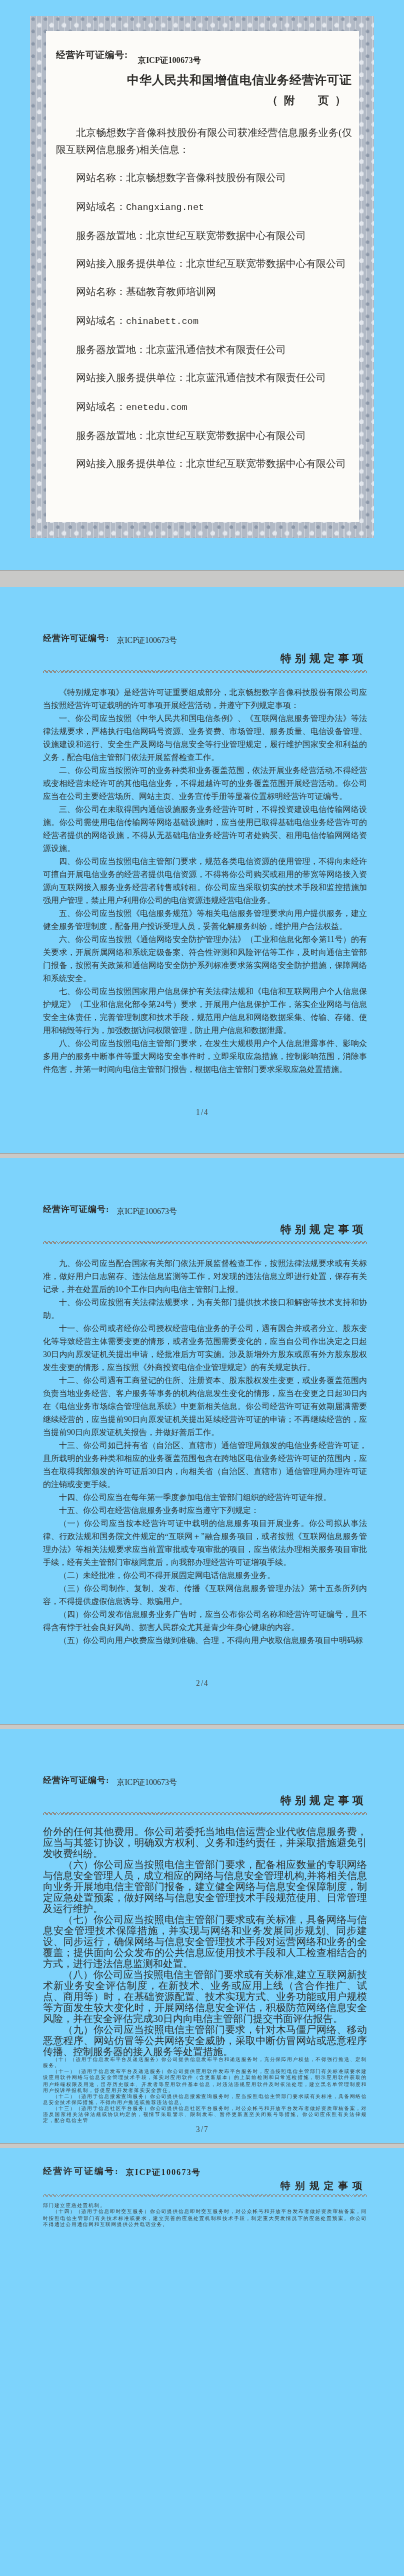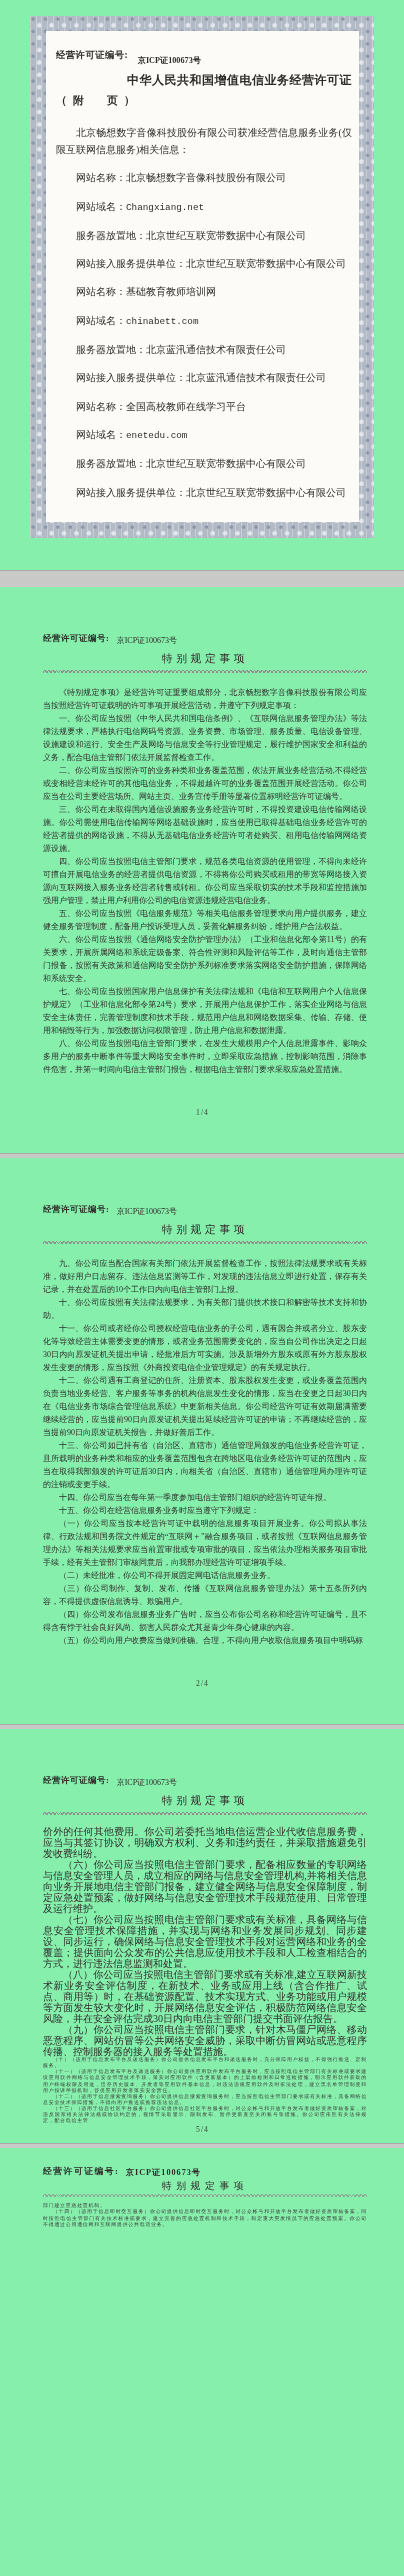--- a/index.html
+++ b/index.html
@@ -1,18 +1,18 @@
 <!DOCTYPE html>
 <html style="font-size:8.2px"><head>
 <meta charset="utf-8">
 <style>
   html,body{margin:0;padding:0;}
   body{width:405px;height:2873px;position:relative;background:#c9c9c7;
        font-family:"Liberation Serif","DejaVu Serif",serif;color:#2e2d2a;}
-  .sheet{position:absolute;left:0;width:405px;background:#86efac;border-bottom:1px solid #a9a9a7;}
+  .sheet{position:absolute;left:0;width:405px;background:#7dd3fc;border-bottom:1px solid #a9a9a7;}
   .sheet1{top:0;height:570px;}
   .sheet2{top:587px;height:566px;}
   .sheet3{top:1158px;height:566px;}
   .sheet4{top:1729px;height:414px;}
   .sheet5{top:2148px;height:725px;border-bottom:none;}
 
   
   .frame{position:absolute;left:30px;right:31px;top:15.5px;height:522px;
     background-color:#b2bac6;
     background-image:
@@ -20,31 +20,31 @@
       radial-gradient(circle at 9.3px 9.3px,#e3e7ed 2.1px,rgba(0,0,0,0) 2.6px),
       repeating-linear-gradient(90deg,rgba(255,255,255,.28) 0 1px,rgba(0,0,0,0) 1px 5.7px);
     background-size:12.4px 12.4px,12.4px 12.4px,auto;}
   .frame-inner{position:absolute;inset:15.5px;background:#fcfbf8;}
 
   .p1-content{position:absolute;left:56px;right:53px;top:49px;}
   .lic-row{font-size:9.3px;}
   .lic-label{font-weight:bold;letter-spacing:0.5px;}
   .lic-no{position:relative;top:4.6px;margin-left:7.2px;font-size:8.2px;font-weight:bold;}
   .p1-title{margin:10.3px 0 0;text-align:right;font-size:12px;font-weight:bold;letter-spacing:0.5px;}
-  .p1-subtitle{margin:5.2px 0 0;text-align:left;font-size:10.8px;font-weight:bold;letter-spacing:6.2px;}
+  .p1-subtitle{margin:5.2px 0 0;text-align:right;font-size:10.8px;font-weight:bold;letter-spacing:6.2px;}
   .intro{margin:15.5px 0 0;font-size:10px;line-height:17.5px;text-indent:2em;text-align:justify;}
   .entry{margin:10.3px 0;font-size:10px;line-height:18px;text-indent:2em;text-align:justify;}
   .mono{font-family:"Liberation Mono","DejaVu Sans Mono",monospace;font-size:9.3px;margin-top:16px;}
 
   
   .inner{position:absolute;left:43px;right:38px;top:0;}
   .hdr{margin-top:46px;font-size:8.5px;}
   .hdr .lic-label{font-weight:bold;}
   .hdr .lic-no{top:2.1px;margin-left:5.2px;font-size:8px;font-weight:normal;}
-  .sp-title{margin:7.2px 0 0;text-align:center;font-size:10.8px;font-weight:normal;letter-spacing:3.6px;}
+  .sp-title{margin:7.2px 0 0;text-align:right;font-size:10.8px;font-weight:bold;letter-spacing:3.6px;}
   .zigzag{height:3.1px;margin-top:3.6px;
     background:
       repeating-linear-gradient(45deg,#8f8f8c 0 0.8px,rgba(0,0,0,0) 0.8px 2.8px),
       repeating-linear-gradient(315deg,#8f8f8c 0 0.8px,rgba(0,0,0,0) 0.8px 2.8px);}
   .bodytext{margin-top:13.4px;}
   .bodytext p{margin:0;font-size:8px;line-height:13px;text-indent:2em;text-align:justify;}
   .sheet4 .bodytext{margin-top:11.3px;}
   .sheet4 .bodytext p.large{font-size:10px;line-height:11px;}
   p.smalltext{font-size:4.9px !important;line-height:6.1px !important;letter-spacing:0.8px;text-indent:2em;text-align:justify;color:#3a3a36;}
   p.cont{text-indent:0 !important;}
@@ -79,21 +79,20 @@
     <p class="intro">北京畅想数字音像科技股份有限公司获准经营信息服务业务(仅限互联网信息服务)相关信息：</p>
 
     <p class="entry"><span class="entry-label">网站名称：</span><span class="entry-value">北京畅想数字音像科技股份有限公司</span></p>
     <p class="entry"><span class="entry-label">网站域名：</span><span class="entry-value mono">Changxiang.net</span></p>
     <p class="entry"><span class="entry-label">服务器放置地：</span><span class="entry-value">北京世纪互联宽带数据中心有限公司</span></p>
     <p class="entry"><span class="entry-label">网站接入服务提供单位：</span><span class="entry-value">北京世纪互联宽带数据中心有限公司</span></p>
     <p class="entry"><span class="entry-label">网站名称：</span><span class="entry-value">基础教育教师培训网</span></p>
     <p class="entry"><span class="entry-label">网站域名：</span><span class="entry-value mono">chinabett.com</span></p>
     <p class="entry"><span class="entry-label">服务器放置地：</span><span class="entry-value">北京蓝汛通信技术有限责任公司</span></p>
     <p class="entry"><span class="entry-label">网站接入服务提供单位：</span><span class="entry-value">北京蓝汛通信技术有限责任公司</span></p>
-    <p class="entry"><span class="entry-label">网站名称：</span><span class="entry-value">全国高校教师在线学习平台</span></p>
     <p class="entry"><span class="entry-label">网站域名：</span><span class="entry-value mono">enetedu.com</span></p>
     <p class="entry"><span class="entry-label">服务器放置地：</span><span class="entry-value">北京世纪互联宽带数据中心有限公司</span></p>
     <p class="entry"><span class="entry-label">网站接入服务提供单位：</span><span class="entry-value">北京世纪互联宽带数据中心有限公司</span></p>
   </div>
 </div>
 
 <div class="sheet sheet2">
   <div class="inner">
     <div class="hdr">
       <span class="lic-label">经营许可证编号:</span>
@@ -155,21 +154,21 @@
       <p class="large">（六）你公司应当按照电信主管部门要求，配备相应数量的专职网络与信息安全管理人员，成立相应的网络与信息安全管理机构,并将相关信息向业务开展地电信主管部门报备，建立健全网络与信息安全保障制度，制定应急处置预案，做好网络与信息安全管理技术手段规范使用、日常管理及运行维护。</p>
       <p class="large">（七）你公司应当按照电信主管部门要求或有关标准，具备网络与信息安全管理技术保障措施，并实现与网络和业务发展同步规划、同步建设、同步运行，确保网络与信息安全管理技术手段对运营网络和业务的全覆盖；提供面向公众发布的公共信息应使用技术手段和人工检查相结合的方式，进行违法信息监测和处置。</p>
       <p class="large">（八）你公司应当按照电信主管部门要求或有关标准,建立互联网新技术新业务安全评估制度，在新技术、业务或应用上线（含合作推广、试点、商用等）时，在基础资源配置、技术实现方式、业务功能或用户规模等方面发生较大变化时，开展网络信息安全评估，积极防范网络信息安全风险，并在安全评估完成30日内向电信主管部门提交书面评估报告。</p>
       <p class="large">（九）你公司应当按照电信主管部门要求，针对木马僵尸网络、移动恶意程序、网站仿冒等公共网络安全威胁，采取中断仿冒网站或恶意程序传播、控制服务器的接入服务等处置措施。</p>
       <p class="smalltext">（十）（适用于信息发布平台及递送服务）你公司提供信息发布平台和递送服务时，充分保障用户权益，不得强行推送、定制服务。</p>
       <p class="smalltext">（十一）（适用于信息发布平台及递送服务）你公司提供应用软件发布平台服务时，应当按照电信主管部门有关标准或要求建设应用软件网络与信息安全管理技术手段，落实对应用软件（含更新版本）的上架前检测和日常巡检措施，明示应用软件获取的用户终端权限及用途，留存历史版本、开发者等应用软件基本信息，对违法违规应用软件及时依法处理，建立黑名单管理制度和用户投诉举报机制，督促应用开发者落实安全责任。</p>
       <p class="smalltext">（十二）（适用于信息搜索查询服务）你公司提供信息搜索查询服务时，应当按照电信主管部门要求或有关标准，具备网络信息安全技术保障措施，不得向用户推送或推荐违法信息。</p>
       <p class="smalltext">（十三）（适用于信息社区平台服务）你公司提供信息社区平台服务时，对公众帐号和开放平台发布者做好资质审核备案，对违反国家相关法律法规或协议约定的，视情节采取警示、限制发布、暂停更新直至关闭账号等措施。你公司应依照有关法律规定，配合电信主管</p>
     </div>
   </div>
-  <div class="footer">5/4</div>
+  <div class="footer">3/7</div>
 </div>
 
 <div class="sheet sheet5">
   <div class="inner">
     <div class="hdr5">
       <span class="lic-label">经营许可证编号:</span>
       <span class="lic-no">京ICP证100673号</span>
     </div>
     <h2 class="sp-title">特别规定事项</h2>
     <div class="zigzag"></div>

